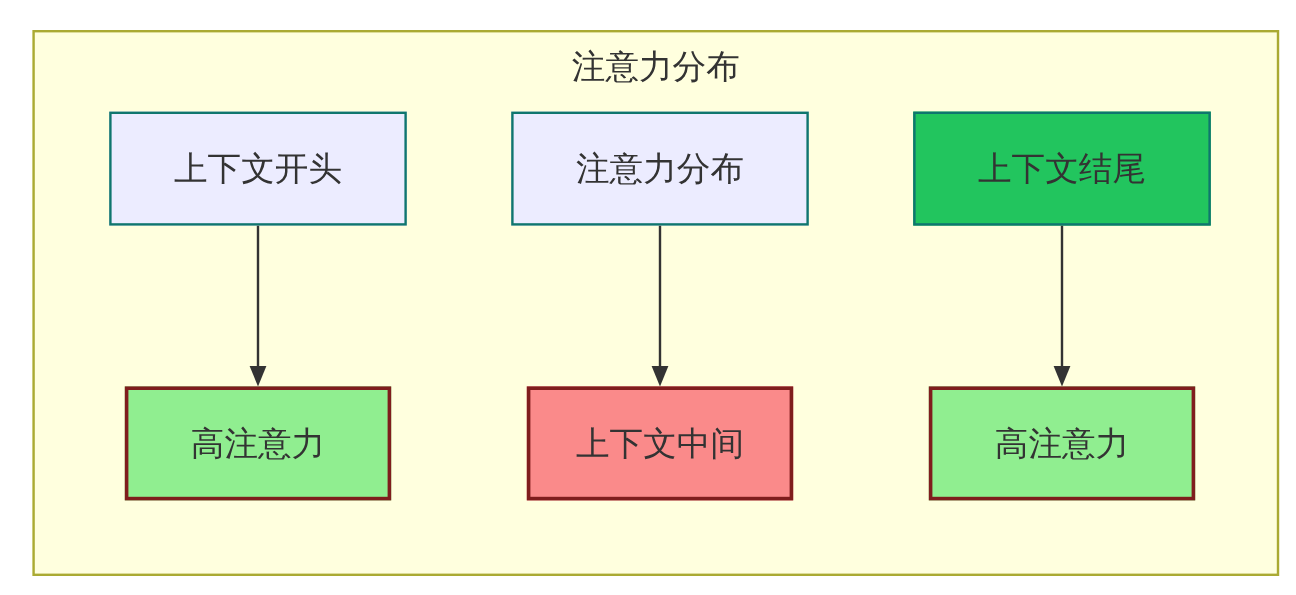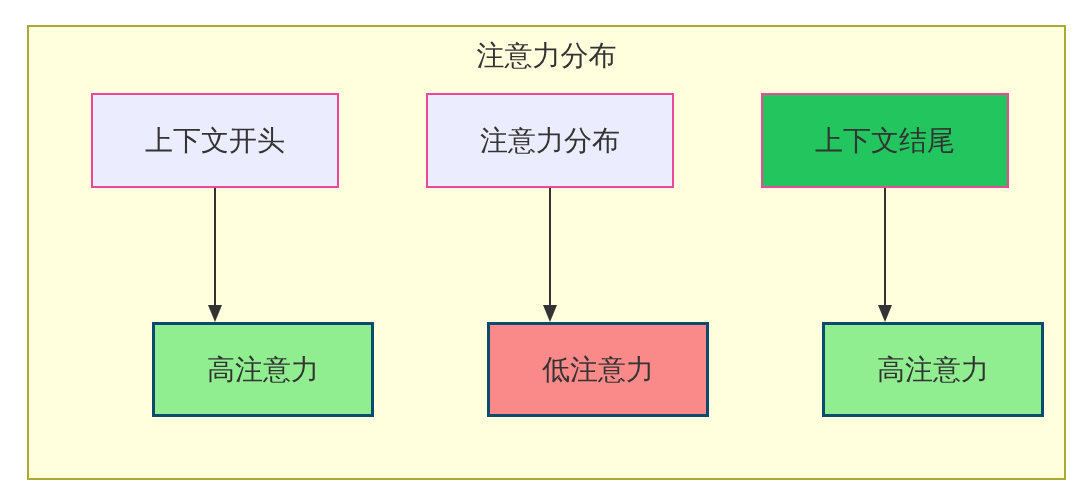--- a/index.html
+++ b/index.html
@@ -32,28 +32,27 @@
     display: flex;
     align-items: center;
     justify-content: center;
     font-size: 28px;
     color: #333333;
     text-align: center;
   }
   .node.source {
     width: 248px; height: 95px;
     top: 66px;
-    border: 2px solid #ec4899;
+    border: 2px solid #0f766e;
     background: #ECECFF;
   }
   .node.target {
     width: 222px; height: 95px;
     top: 295px;
-    border: 3px solid #0c4a6e;
-    margin-left: 48px;
+    border: 3px solid #7f1d1d;
   }
   .col0.source { left: 62px; }
   .col1.source { left: 397px; }
   .col2.source { left: 732px; }
   .col0.target { left: 75px; }
   .col1.target { left: 410px; }
   .col2.target { left: 745px; }
 
   .edge {
     position: absolute;
@@ -79,21 +78,21 @@
       <line x1="10" y1="0" x2="10" y2="119"></line>
       <polygon points="10,134 3,117 17,117"></polygon>
     </svg>
     <div class="node target col0" style="background-color: rgb(144, 238, 144);">高注意力</div>
 
     <div class="node source col1" style="background-color: rgb(236, 236, 255);">注意力分布</div>
     <svg class="edge col1" viewBox="0 0 20 134" aria-hidden="true">
       <line x1="10" y1="0" x2="10" y2="119"></line>
       <polygon points="10,134 3,117 17,117"></polygon>
     </svg>
-    <div class="node target col1" style="background-color: rgb(250, 138, 138);">低注意力</div>
+    <div class="node target col1" style="background-color: rgb(250, 138, 138);">上下文中间</div>
 
     <div class="node source col2" style="background-color: #22c55e;">上下文结尾</div>
     <svg class="edge col2" viewBox="0 0 20 134" aria-hidden="true">
       <line x1="10" y1="0" x2="10" y2="119"></line>
       <polygon points="10,134 3,117 17,117"></polygon>
     </svg>
     <div class="node target col2" style="background-color: rgb(144, 238, 144);">高注意力</div>
 
   </div>
 </div>

